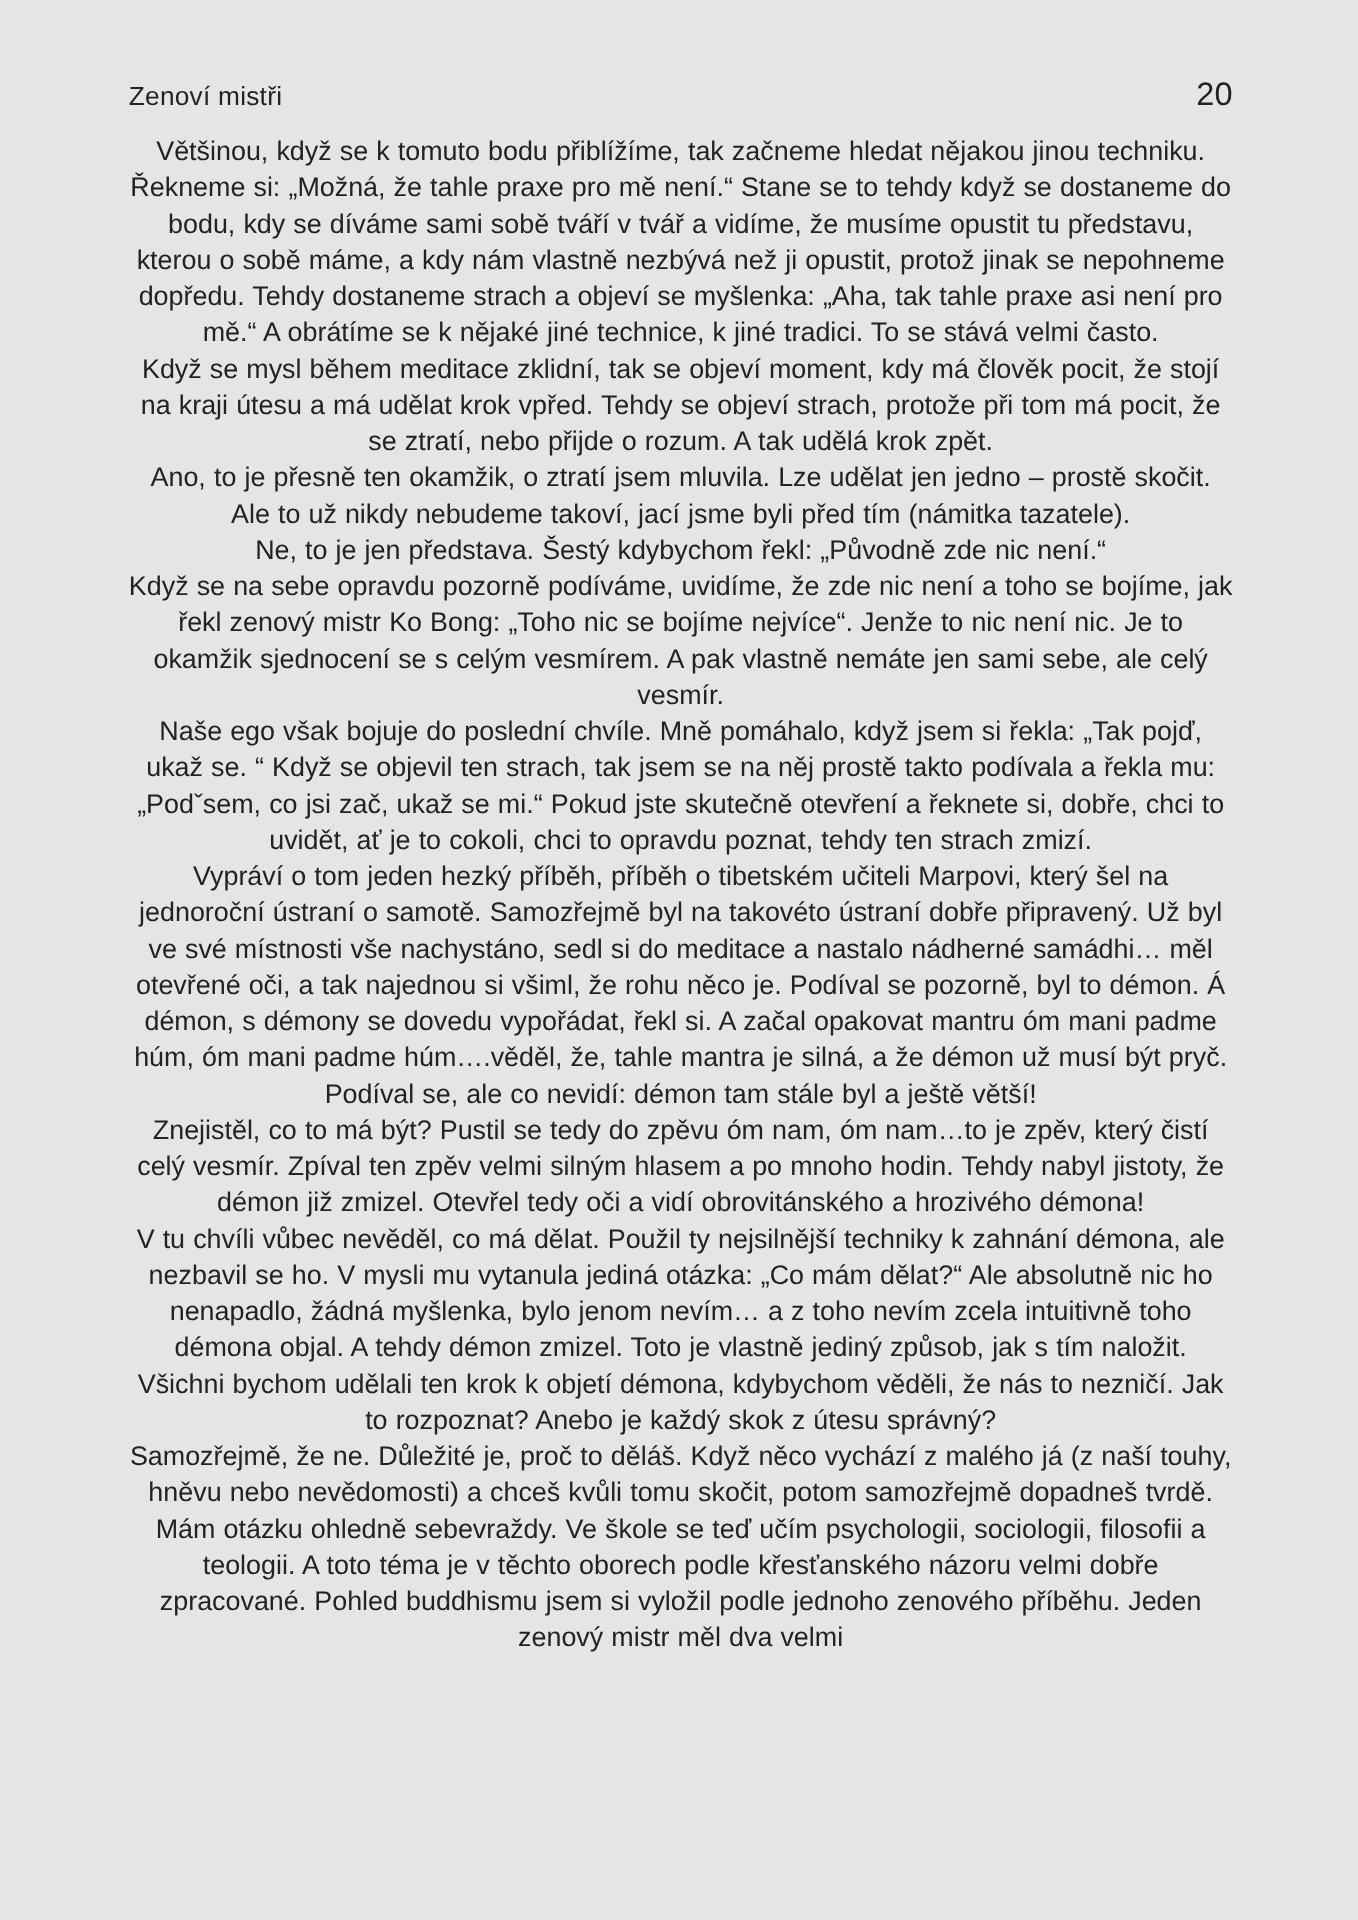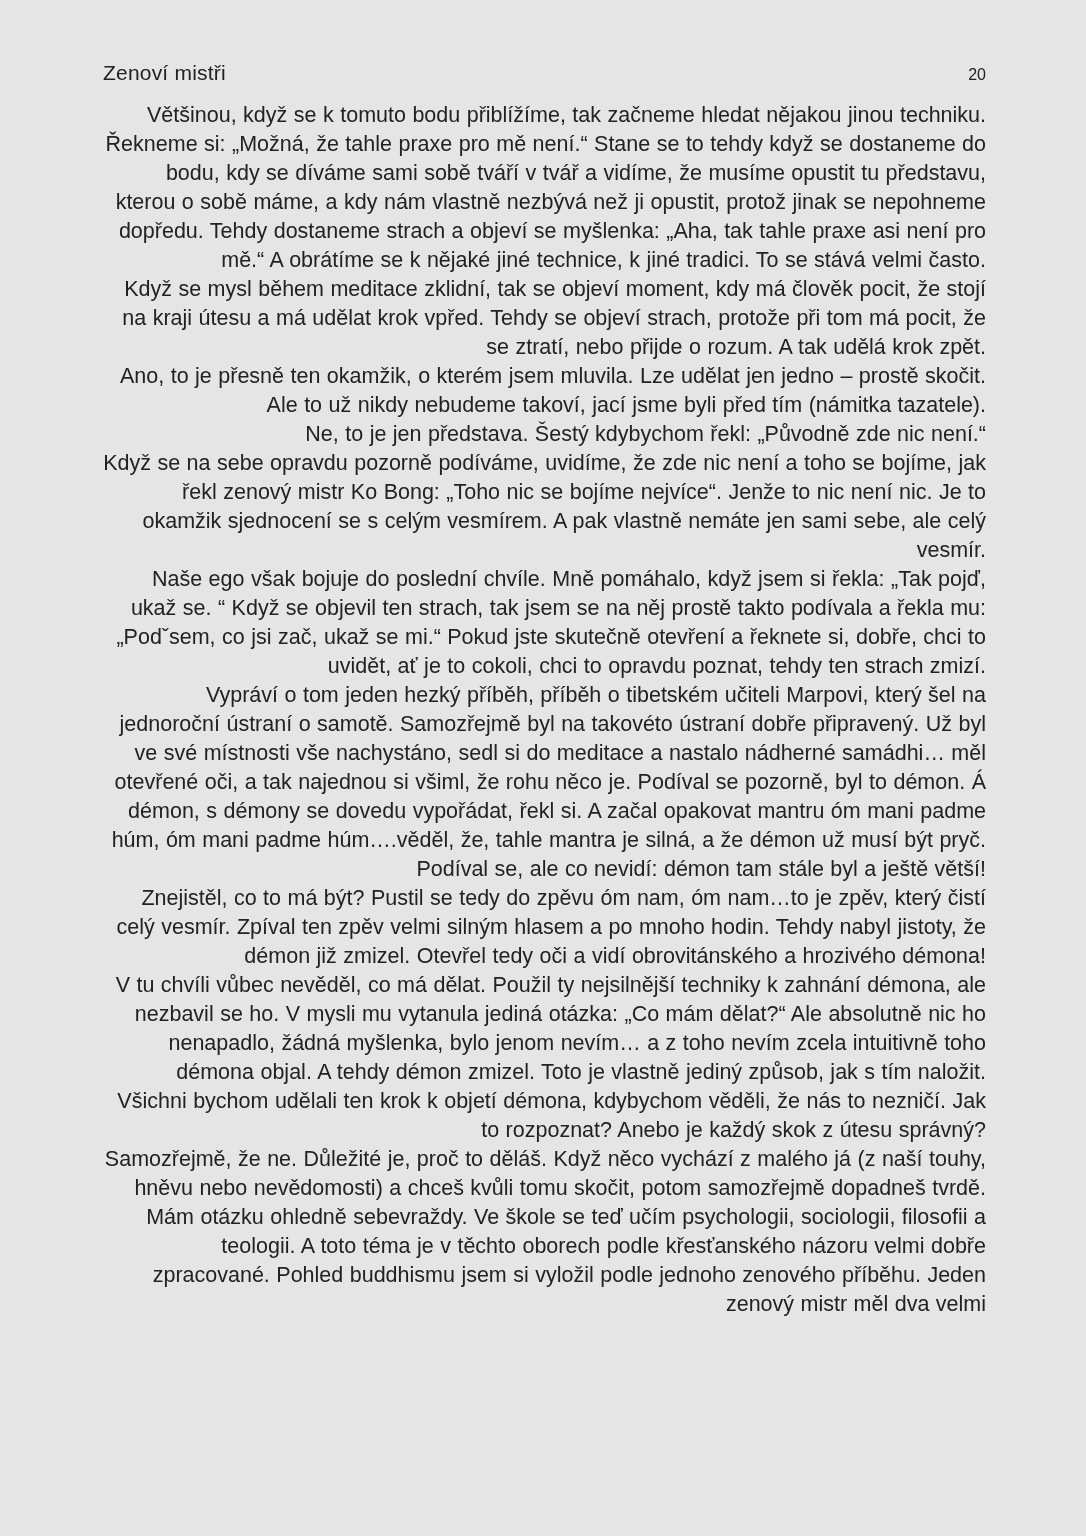--- a/index.html
+++ b/index.html
@@ -24,42 +24,42 @@
     justify-content: space-between;
     align-items: baseline;
     font-size: 21px;
     line-height: 1.2;
     margin-bottom: 16px;
   }
   .running-head .title {
     letter-spacing: 0.2px;
   }
   .running-head .pagenum {
-    font-size: 16px;
+    font-size: 26px;
   }
   .body-text p {
     margin: 0;
     font-size: 21.5px;
     line-height: 29px;
-    text-align: right;
+    text-align: center;
     word-spacing: 0.5px;
   }
 </style>
 </head>
 <body>
 
 <div class="page">
   <div class="running-head">
     <span class="title">Zenoví mistři</span>
     <span class="pagenum">20</span>
   </div>
   <div class="body-text">
       <p>Většinou, když se k tomuto bodu přiblížíme, tak začneme hledat nějakou jinou techniku. Řekneme si: „Možná, že tahle praxe pro mě není.“ Stane se to tehdy když se dostaneme do bodu, kdy se díváme sami sobě tváří v tvář a vidíme, že musíme opustit tu představu, kterou o sobě máme, a kdy nám vlastně nezbývá než ji opustit, protož jinak se nepohneme dopředu. Tehdy dostaneme strach a objeví se myšlenka: „Aha, tak tahle praxe asi není pro mě.“ A obrátíme se k nějaké jiné technice, k jiné tradici. To se stává velmi často.</p>
       <p>Když se mysl během meditace zklidní, tak se objeví moment, kdy má člověk pocit, že stojí na kraji útesu a má udělat krok vpřed. Tehdy se objeví strach, protože při tom má pocit, že se ztratí, nebo přijde o rozum. A tak udělá krok zpět.</p>
-      <p>Ano, to je přesně ten okamžik, o kterém jsem mluvila. Lze udělat jen jedno – prostě skočit.</p>
+      <p>Ano, to je přesně ten okamžik, o ztratí jsem mluvila. Lze udělat jen jedno – prostě skočit.</p>
       <p>Ale to už nikdy nebudeme takoví, jací jsme byli před tím (námitka tazatele).</p>
       <p>Ne, to je jen představa. Šestý kdybychom řekl: „Původně zde nic není.“</p>
       <p>Když se na sebe opravdu pozorně podíváme, uvidíme, že zde nic není a toho se bojíme, jak řekl zenový mistr Ko Bong: „Toho nic se bojíme nejvíce“. Jenže to nic není nic. Je to okamžik sjednocení se s celým vesmírem. A pak vlastně nemáte jen sami sebe, ale celý vesmír.</p>
       <p>Naše ego však bojuje do poslední chvíle. Mně pomáhalo, když jsem si řekla: „Tak pojď, ukaž se. “ Když se objevil ten strach, tak jsem se na něj prostě takto podívala a řekla mu: „Podˇsem, co jsi zač, ukaž se mi.“ Pokud jste skutečně otevření a řeknete si, dobře, chci to uvidět, ať je to cokoli, chci to opravdu poznat, tehdy ten strach zmizí.</p>
       <p>Vypráví o tom jeden hezký příběh, příběh o tibetském učiteli Marpovi, který šel na jednoroční ústraní o samotě. Samozřejmě byl na takovéto ústraní dobře připravený. Už byl ve své místnosti vše nachystáno, sedl si do meditace a nastalo nádherné samádhi… měl otevřené oči, a tak najednou si všiml, že rohu něco je. Podíval se pozorně, byl to démon. Á démon, s démony se dovedu vypořádat, řekl si. A začal opakovat mantru óm mani padme húm, óm mani padme húm….věděl, že, tahle mantra je silná, a že démon už musí být pryč. Podíval se, ale co nevidí: démon tam stále byl a ještě větší!</p>
       <p>Znejistěl, co to má být? Pustil se tedy do zpěvu óm nam, óm nam…to je zpěv, který čistí celý vesmír. Zpíval ten zpěv velmi silným hlasem a po mnoho hodin. Tehdy nabyl jistoty, že démon již zmizel. Otevřel tedy oči a vidí obrovitánského a hrozivého démona!</p>
       <p>V tu chvíli vůbec nevěděl, co má dělat. Použil ty nejsilnější techniky k zahnání démona, ale nezbavil se ho. V mysli mu vytanula jediná otázka: „Co mám dělat?“ Ale absolutně nic ho nenapadlo, žádná myšlenka, bylo jenom nevím… a z toho nevím zcela intuitivně toho démona objal. A tehdy démon zmizel. Toto je vlastně jediný způsob, jak s tím naložit.</p>
       <p>Všichni bychom udělali ten krok k objetí démona, kdybychom věděli, že nás to nezničí. Jak to rozpoznat? Anebo je každý skok z útesu správný?</p>
       <p>Samozřejmě, že ne. Důležité je, proč to děláš. Když něco vychází z malého já (z naší touhy, hněvu nebo nevědomosti) a chceš kvůli tomu skočit, potom samozřejmě dopadneš tvrdě.</p>
       <p>Mám otázku ohledně sebevraždy. Ve škole se teď učím psychologii, sociologii, filosofii a teologii. A toto téma je v těchto oborech podle křesťanského názoru velmi dobře zpracované. Pohled buddhismu jsem si vyložil podle jednoho zenového příběhu. Jeden zenový mistr měl dva velmi</p>

